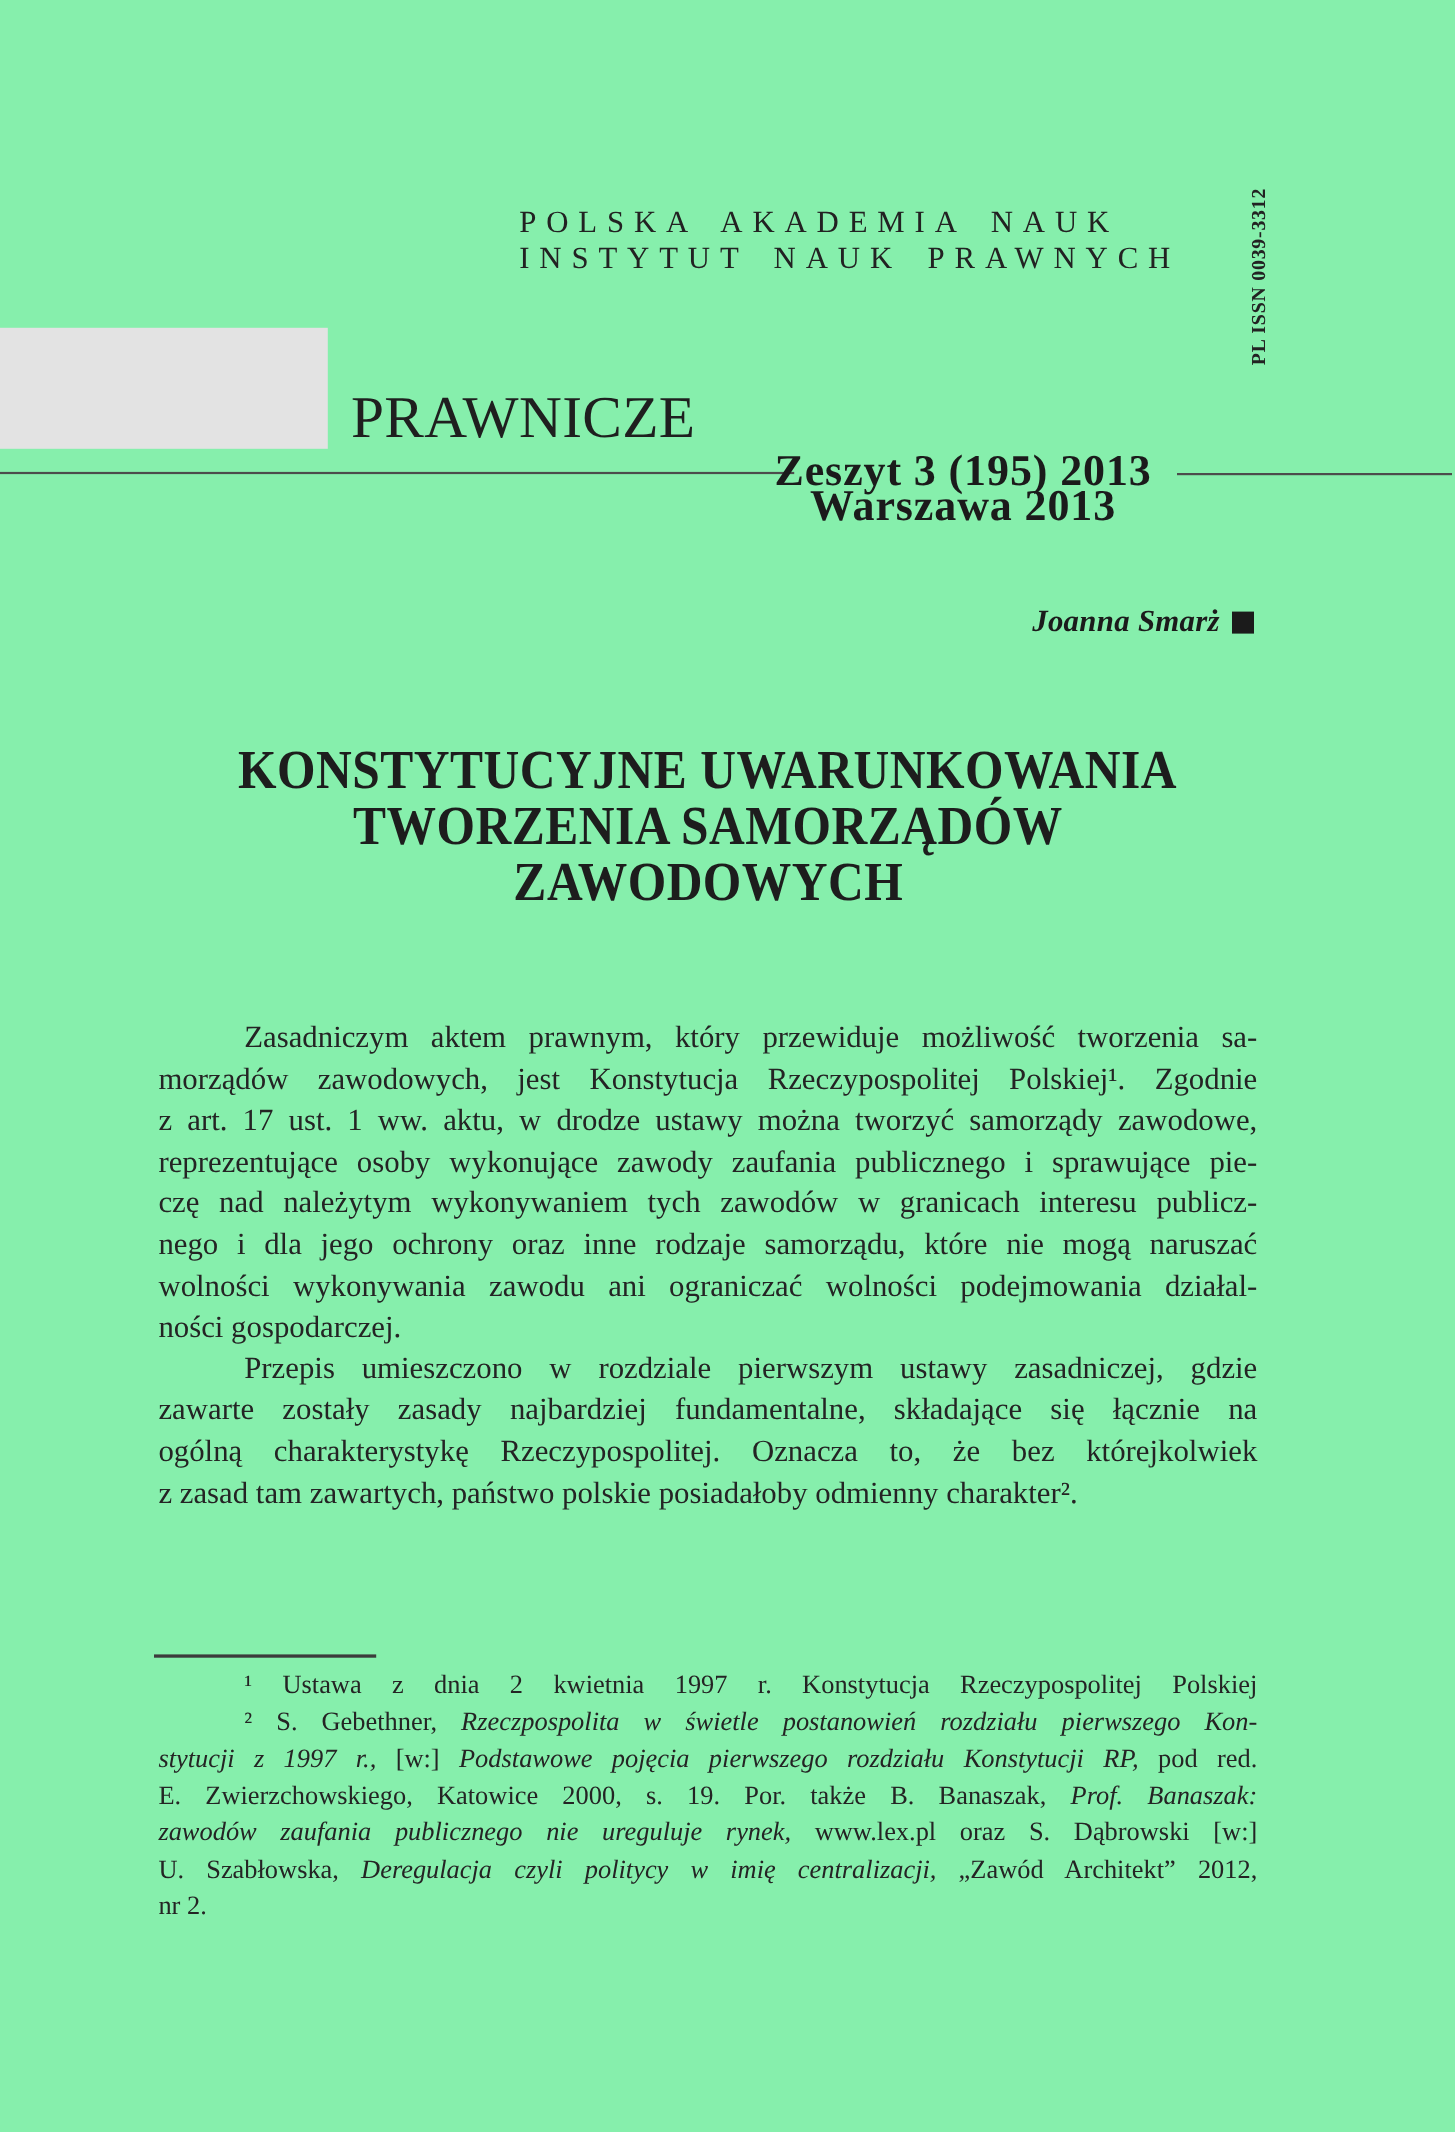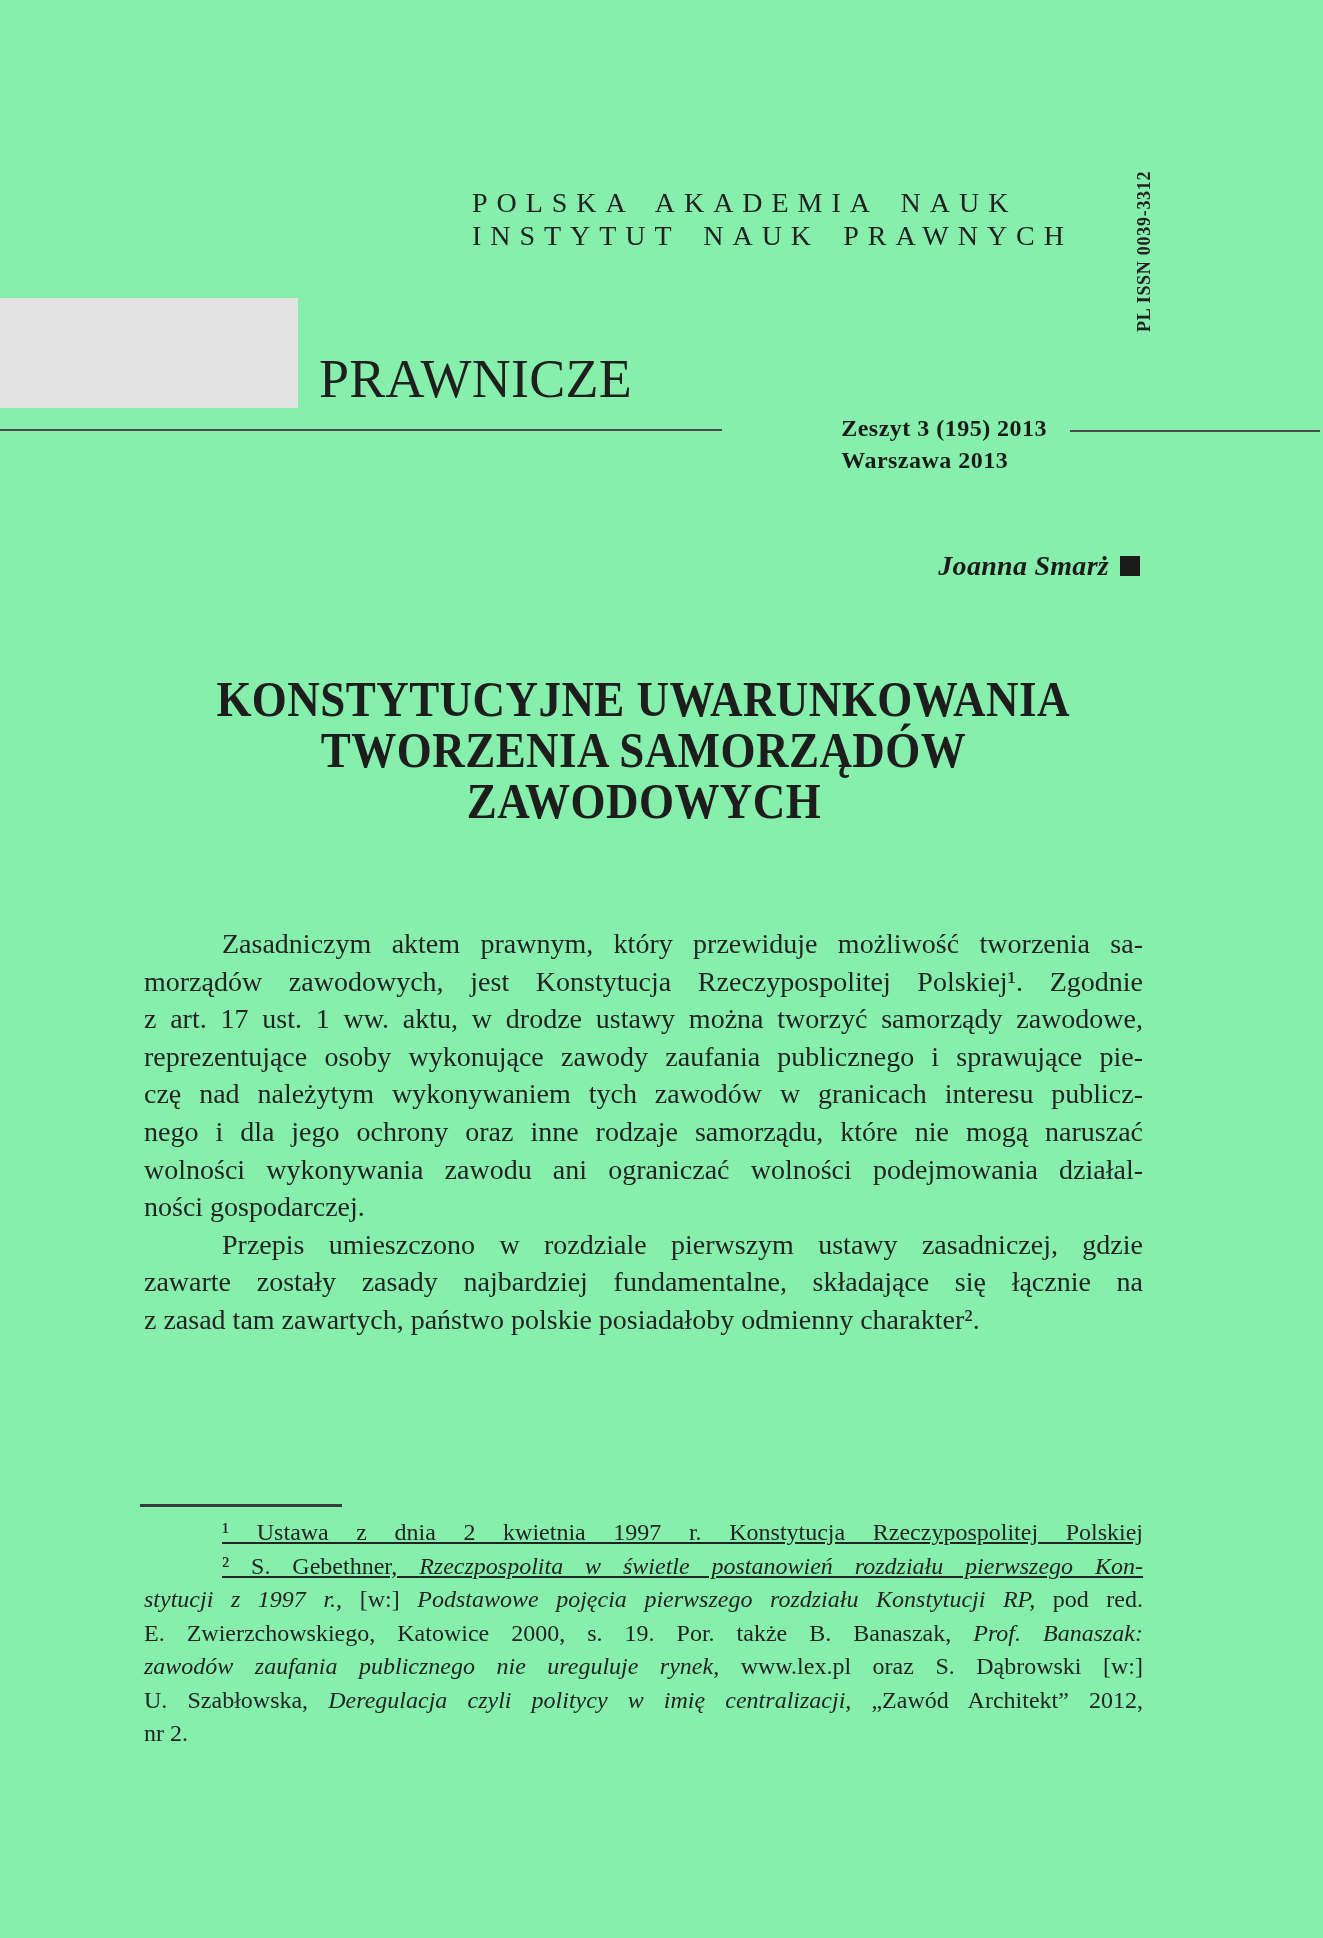--- a/index.html
+++ b/index.html
@@ -71,23 +71,23 @@
 
   
   .rule-left  { position: absolute; left: 0;      top: 429px; width: 722px; height: 2px; }
   .rule-right { position: absolute; left: 1070px; top: 430px; width: 250px; height: 2px; }
 
   
   .issue-block {
     position: absolute;
     right: 276px;
     top: 412px;
-    text-align: left;
-    font-weight: bold;
-    font-size: 24px;
+    text-align: center;
+    font-weight: bold;
+    font-size: 40px;
     line-height: 32px;
     letter-spacing: 0.02em;
     white-space: nowrap;
   }
 
   
   .author-block {
     position: absolute;
     right: 183px;
     top: 549px;
@@ -152,21 +152,21 @@
   }
   .fn-block {
     position: absolute;
     left: 144px;
     top: 1516px;
     width: 999px;
     font-size: 24px;
     line-height: 33.5px;
     color: #242424;
   }
-  .fn .line.first { text-indent: 78px; text-decoration: underline; }
+  .fn .line.first { text-indent: 78px; }
   .it { font-style: italic; }
 </style>
 </head>
 <body>
 
 <div class="page" style="color: rgb(27, 27, 27);">
 
   <div class="institution">
     <div>POLSKA AKADEMIA NAUK</div>
     <div>INSTYTUT NAUK PRAWNYCH</div>
@@ -203,20 +203,21 @@
         <div class="line"><span>z art. 17 ust. 1 ww. aktu, w drodze ustawy można tworzyć samorządy zawodowe,</span></div>
         <div class="line"><span>reprezentujące osoby wykonujące zawody zaufania publicznego i sprawujące pie-</span></div>
         <div class="line"><span>czę nad należytym wykonywaniem tych zawodów w granicach interesu publicz-</span></div>
         <div class="line"><span>nego i dla jego ochrony oraz inne rodzaje samorządu, które nie mogą naruszać</span></div>
         <div class="line"><span>wolności wykonywania zawodu ani ograniczać wolności podejmowania działal-</span></div>
         <div class="line last"><span>ności gospodarczej.</span></div>
       </div>
     <div class="para">
         <div class="line first"><span>Przepis umieszczono w rozdziale pierwszym ustawy zasadniczej, gdzie</span></div>
         <div class="line"><span>zawarte zostały zasady najbardziej fundamentalne, składające się łącznie na</span></div>
+        <div class="line"><span>ogólną charakterystykę Rzeczypospolitej. Oznacza to, że bez którejkolwiek</span></div>
         <div class="line last"><span>z zasad tam zawartych, państwo polskie posiadałoby odmienny charakter².</span></div>
       </div>
   </div>
 
   <div class="fnrule" style="background: rgb(60, 60, 60);"></div>
 
   <div class="fn-block">
     <div class="fn">
         <div class="line first"><span>¹  Ustawa z dnia 2 kwietnia 1997 r. Konstytucja Rzeczypospolitej Polskiej</span></div>
       </div>

